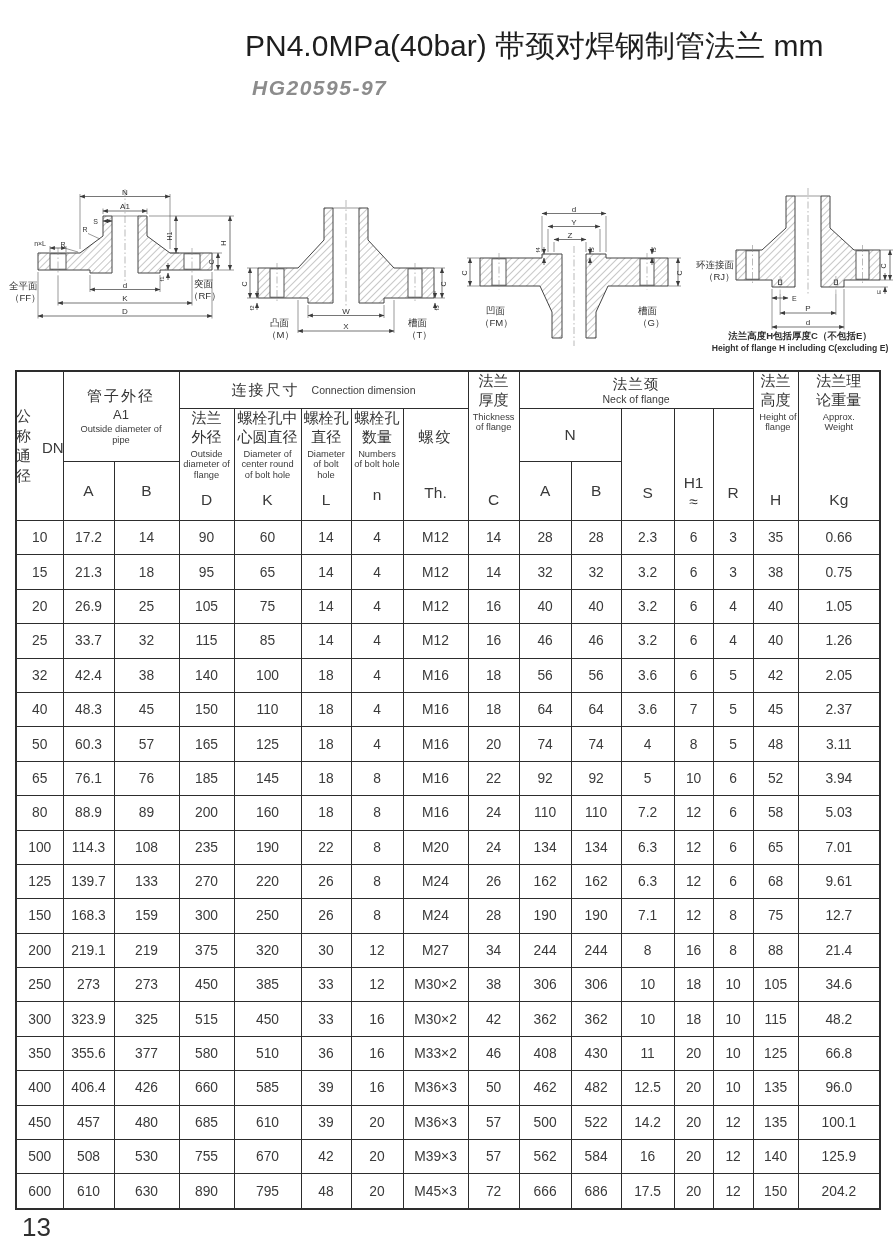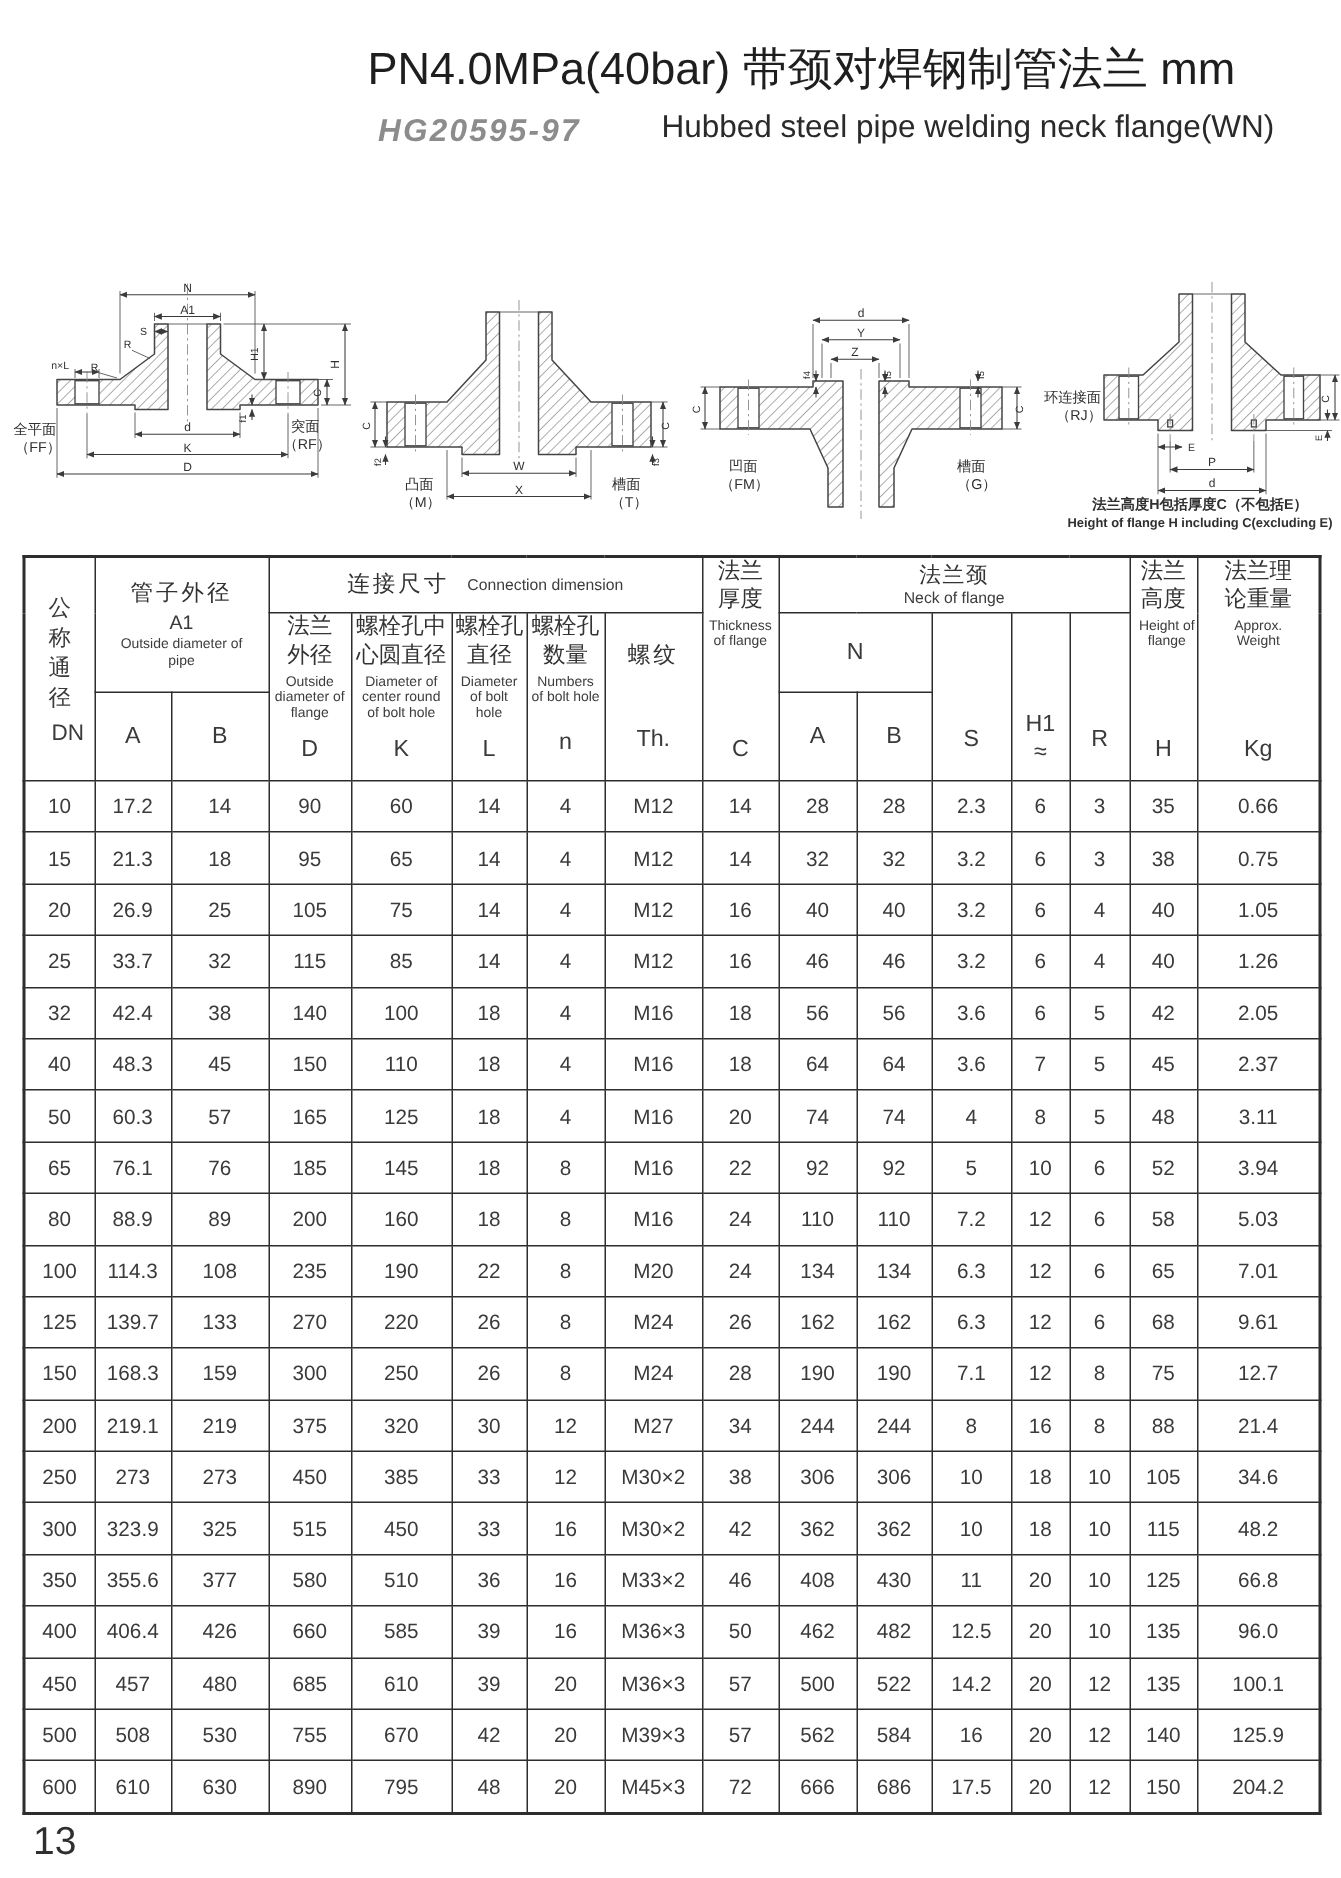--- a/index.html
+++ b/index.html
@@ -42,36 +42,35 @@
   .en-i{font-size:10.5px;color:#3c3c3c;}
   .w2{width:2.3em;margin:0 auto;} .w3{width:3.3em;margin:0 auto;} .w4{width:4.3em;margin:0 auto;}
   .w45{width:4.8em;margin:2px auto 0;} .w9{width:9.5em;margin:2px auto 0;}
   .band{display:flex;align-items:center;justify-content:center;gap:12px;}
   .neckband .zh{letter-spacing:1px;font-size:14.5px;}
   .tall{display:flex;flex-direction:column;align-items:stretch;}
   .tall2{height:111px;} .tall3{height:148px;gap:48px;}
   .tall .labels{flex:1;display:flex;flex-direction:column;justify-content:center;align-items:center;}
   .tall .symzone{height:54px;display:flex;flex-direction:column;justify-content:center;align-items:center;
                  font-size:15.5px;line-height:1.2;}
-  .dnwrap{display:flex;flex-direction:column;align-items:center;justify-content:center;height:148px;}
+  .dnwrap{display:flex;flex-direction:row;align-items:center;justify-content:center;height:148px;}
   .dn-zh{width:1.15em;margin:0 auto;font-size:15px;line-height:1.35;}
   .dn-sym{font-size:15px;margin-top:3px;margin-left:11px;}
   .nlab{font-size:15.5px;}
 
   .page-number{position:absolute;left:22px;top:1212px;font-size:26px;color:#2f2f2f;}
 </style>
 </head>
 <body>
 
 <div class="page">
 
 
   <div class="main-title">PN4.0MPa(40bar) 带颈对焊钢制管法兰  mm</div>
   <div class="standard-code">HG20595-97</div>
-  <div class="subtitle-en">Hubbed steel pipe welding neck flange(WN)</div>
 
   <div class="draw" style="left:8px;top:186px;">
   <svg width="230" height="144" viewBox="0 0 230 144">
     <defs>
       <marker id="a1" viewBox="0 0 8 8" markerWidth="8" markerHeight="8" refX="7" refY="4" orient="auto-start-reverse">
             <path d="M0,1 L7.5,4 L0,7 Z" fill="#3b3b3b"></path>
           </marker>
       <pattern id="h1" patternUnits="userSpaceOnUse" width="5" height="5" patternTransform="rotate(45)">
             <line x1="0" y1="0" x2="0" y2="5" stroke="#909090" stroke-width="1"></line>
           </pattern>

